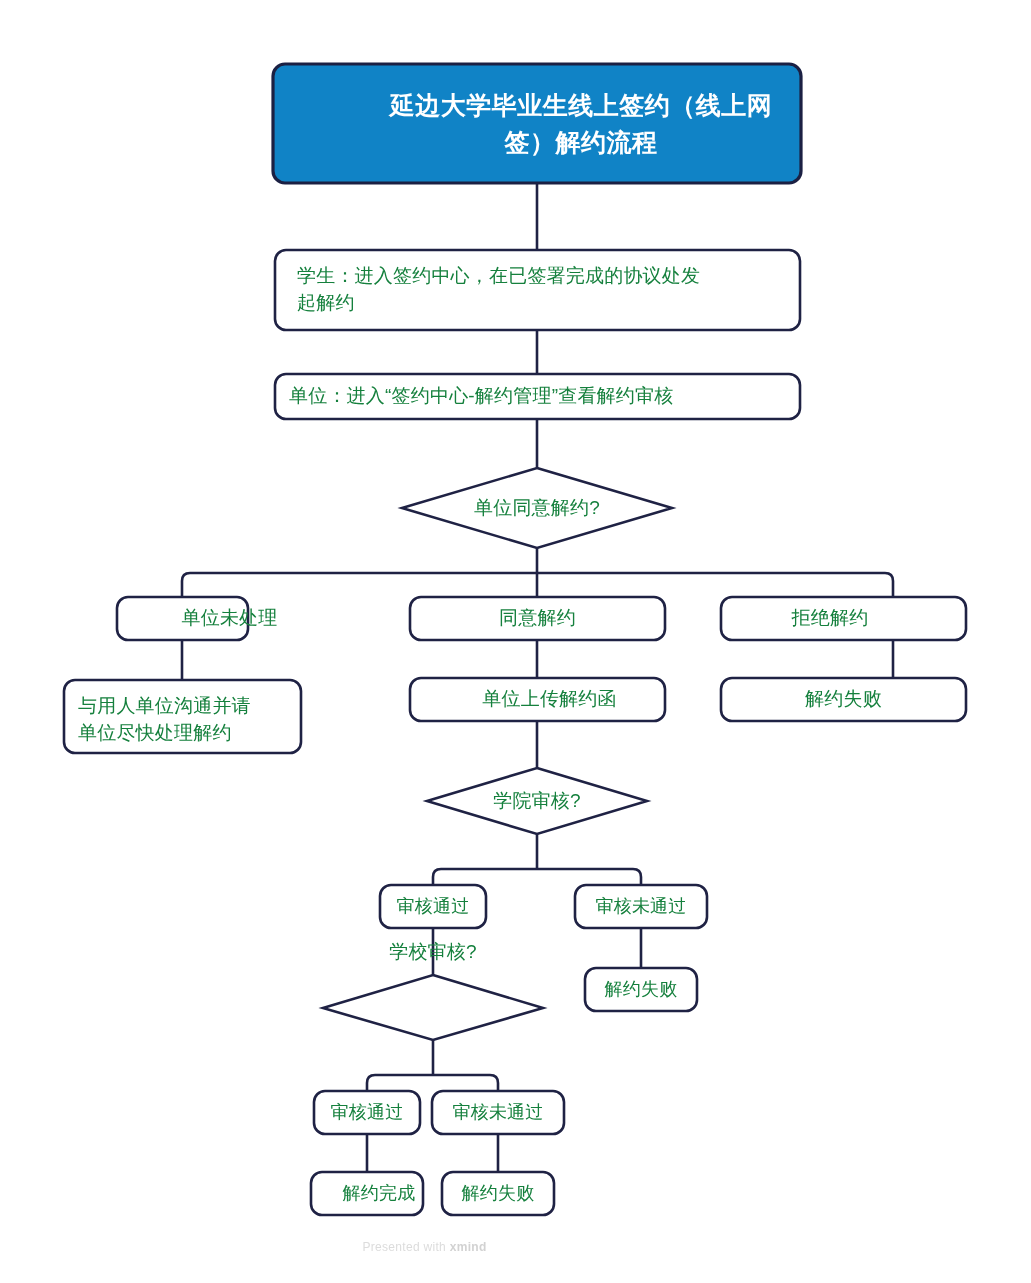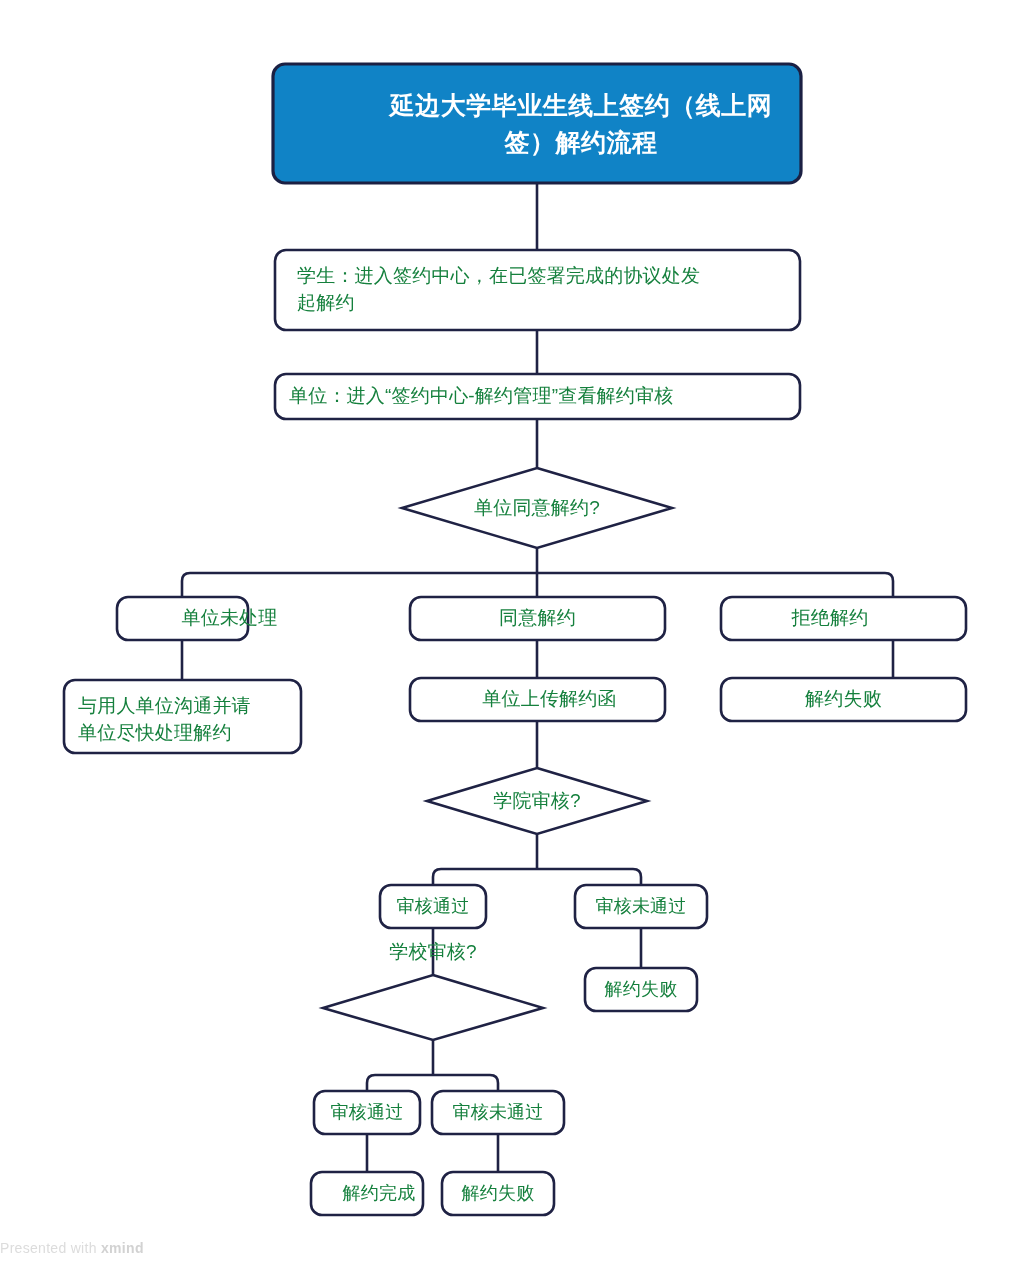--- a/index.html
+++ b/index.html
@@ -74,21 +74,22 @@
   }
   .hit {
     position: absolute;
     box-sizing: border-box;
   }
   #watermark {
     position: absolute;
     left: 0;
     top: 1240px;
     width: 849px;
-    font-size: 14px;
+    text-align: center;
+    font-size: 12px;
     color: #dcdcdc;
     letter-spacing: 0.3px;
   }
   #watermark b {
     color: #d2d2d2;
     font-weight: bold;
   }
 </style>
 </head>
 <body>

